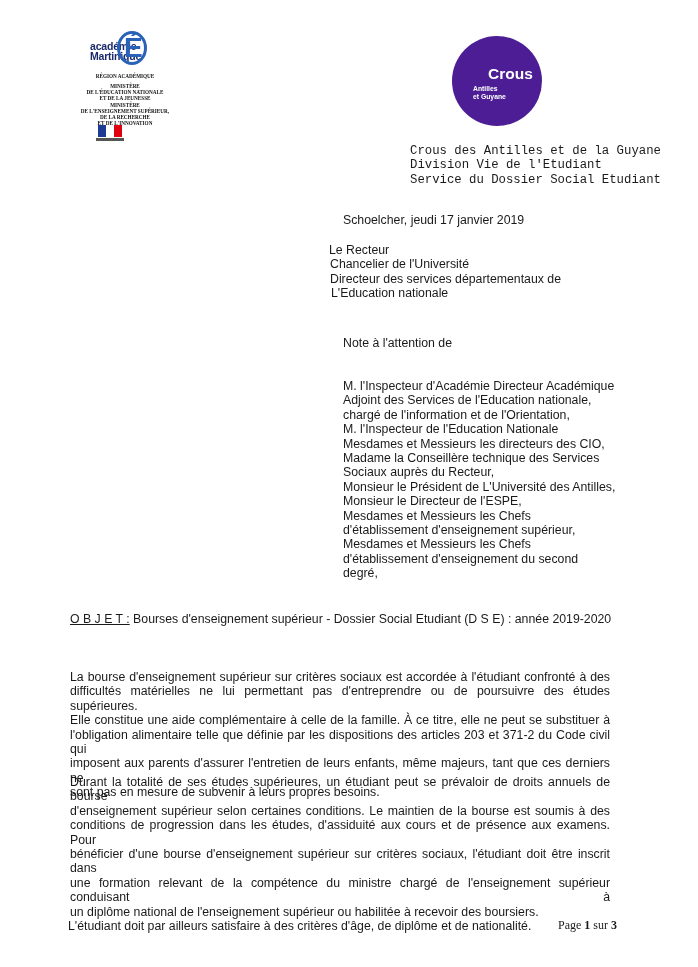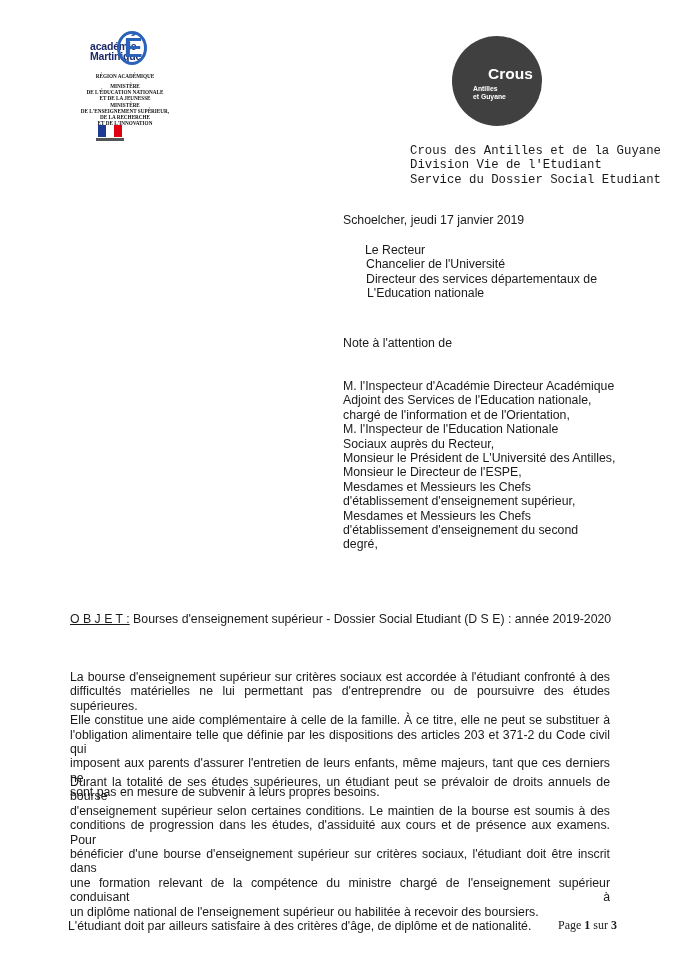--- a/index.html
+++ b/index.html
@@ -14,21 +14,21 @@
     .acad-circle { position:absolute; left:47px; top:3px; width:30px; height:34px; border-radius:50%;
                    border:3px solid #2a62b8; box-sizing:border-box; }
     .acad-E { position:absolute; left:54px; top:6px; font-family:"Liberation Sans", sans-serif;
               font-weight:bold; font-size:28px; line-height:28px; color:#2a62b8; }
     .acad-line { position:absolute; left:0; width:110px; text-align:center; font-family:"Liberation Serif", serif;
                  font-weight:bold; font-size:5.2px; line-height:6px; color:#111; }
     .flag { position:absolute; left:28px; top:97px; width:24px; height:12px; display:flex; }
     .flag span { flex:1; }
     .flag-sub { position:absolute; left:26px; top:110px; width:28px; height:3px; background:#555; }
     
-    #crous-logo { left:452px; top:36px; width:90px; height:90px; border-radius:50%; background:#404040; }
+    #crous-logo { left:452px; top:36px; width:90px; height:90px; border-radius:50%; background:#4c1d95; }
     .crous-name { position:absolute; left:36px; top:30px; color:#fff; font-family:"Liberation Sans", sans-serif;
                   font-weight:bold; font-size:15.5px; line-height:16px; }
     .crous-sub { position:absolute; left:21px; top:49px; color:#fff; font-family:"Liberation Sans", sans-serif;
                  font-size:6.8px; line-height:7.5px; font-weight:bold; }
     .block-line { display:block; white-space:nowrap; }
     .para { position:absolute; left:70px; width:540px; text-align:justify; }
     .para span { display:block; }
     .objet-label { text-decoration:underline; }
     .footer { position:absolute; left:558px; top:918px; font-family:"Liberation Serif", serif; font-size:12px; }
     .footer b { font-weight:bold; }
@@ -72,34 +72,36 @@
 </div>
 
 <div class="abs sans" style="left:410px; top:144px;font-family:Liberation Mono, monospace;">
   <span class="block-line">Crous des Antilles et de la Guyane</span>
   <span class="block-line">Division Vie de l'Etudiant</span>
   <span class="block-line">Service du Dossier Social Etudiant</span>
 </div>
 
 <div class="abs sans" style="left:343px; top:213px;">Schoelcher, jeudi 17 janvier 2019</div>
 
-<div class="abs sans" style="left:365px; top:243px;">
+<div class="abs sans" style="left:329px; top:243px;">
   <span class="block-line">Le Recteur</span>
   <span class="block-line" style="padding-left:1px">Chancelier de l'Université</span>
   <span class="block-line" style="padding-left:1px">Directeur des services départementaux de</span>
   <span class="block-line" style="padding-left:2px">L'Education nationale</span>
 </div>
 
 <div class="abs sans" style="left:343px; top:336px;">Note à l'attention de</div>
 
 <div class="abs sans" style="left:343px; top:379px;">
   <span class="block-line">M. l'Inspecteur d'Académie Directeur Académique</span>
   <span class="block-line">Adjoint des Services de l'Education nationale,</span>
   <span class="block-line">chargé de l'information et de l'Orientation,</span>
   <span class="block-line">M. l'Inspecteur de l'Education Nationale</span>
+  <span class="block-line">Mesdames et Messieurs les directeurs des CIO,</span>
+  <span class="block-line">Madame la Conseillère technique des Services</span>
   <span class="block-line">Sociaux auprès du Recteur,</span>
   <span class="block-line">Monsieur le Président de L'Université des Antilles,</span>
   <span class="block-line">Monsieur le Directeur de l'ESPE,</span>
   <span class="block-line">Mesdames et Messieurs les Chefs</span>
   <span class="block-line">d'établissement d'enseignement supérieur,</span>
   <span class="block-line">Mesdames et Messieurs les Chefs</span>
   <span class="block-line">d'établissement d'enseignement du second</span>
   <span class="block-line">degré,</span>
 </div>
 

